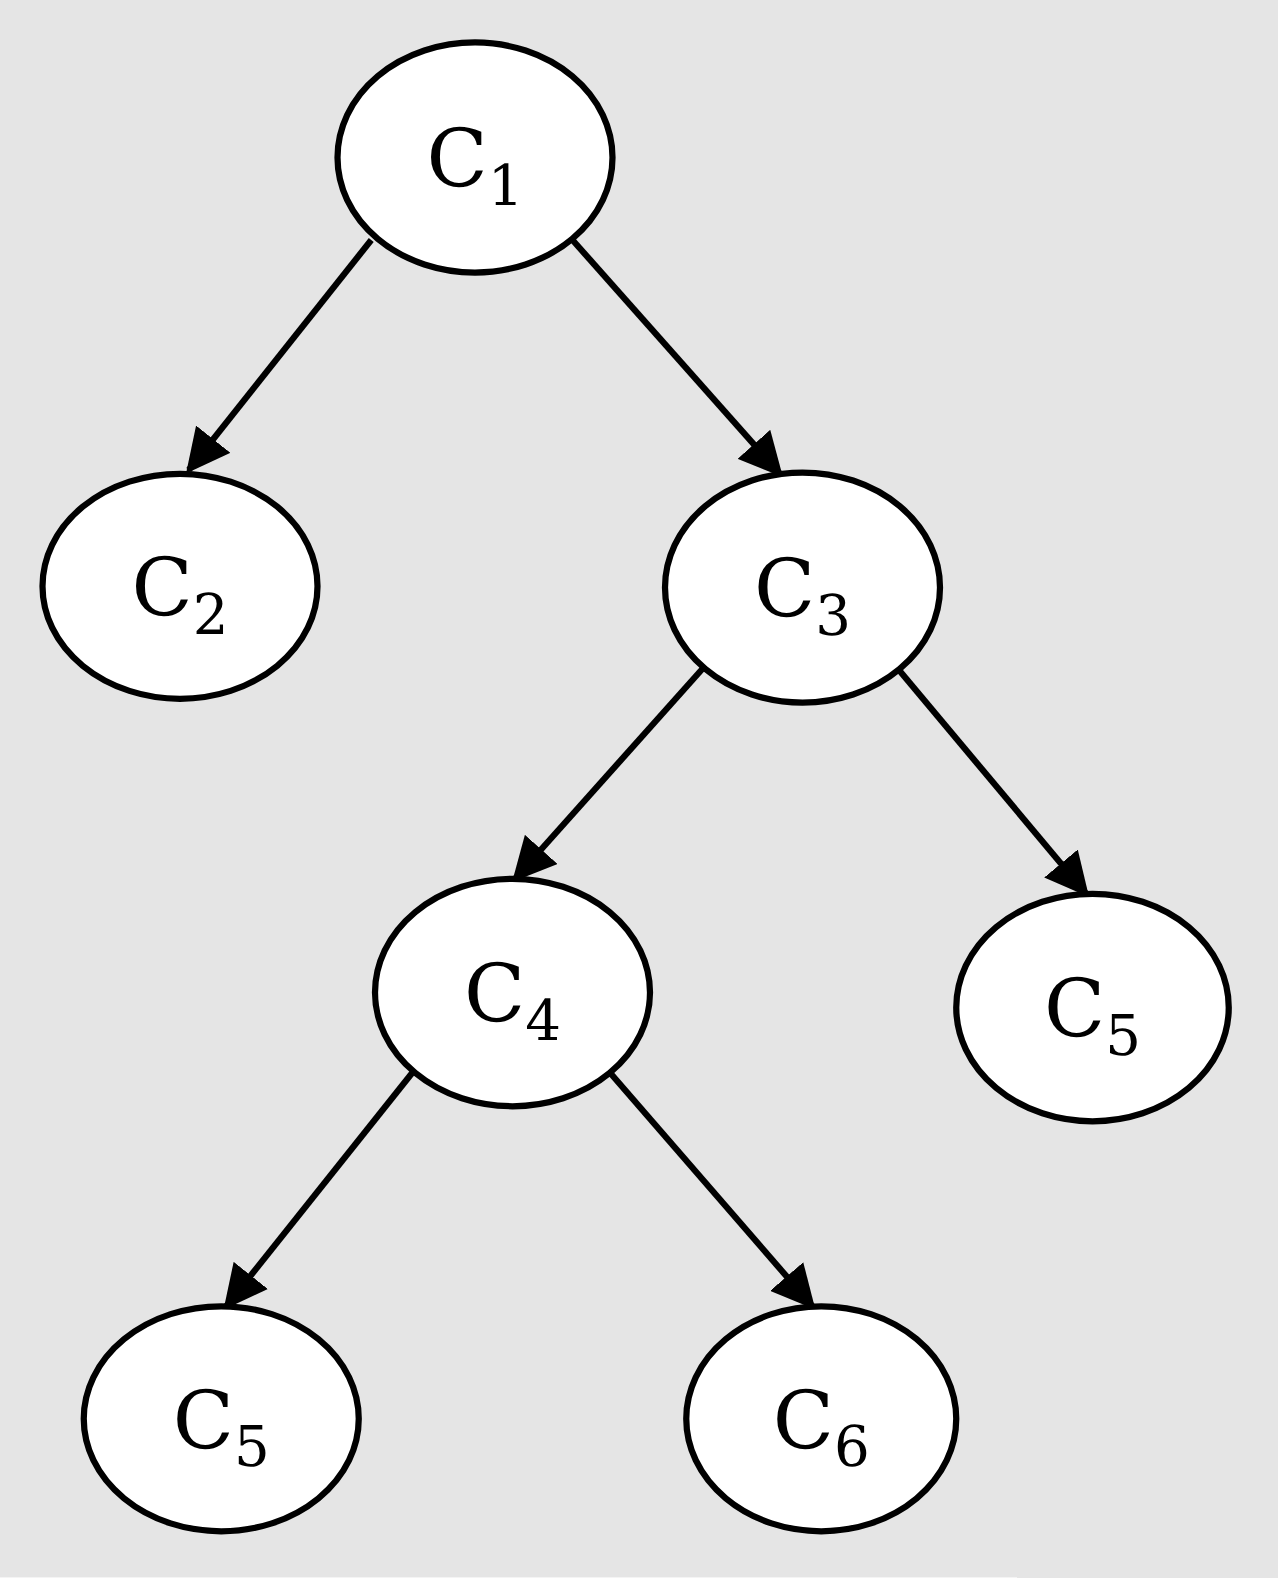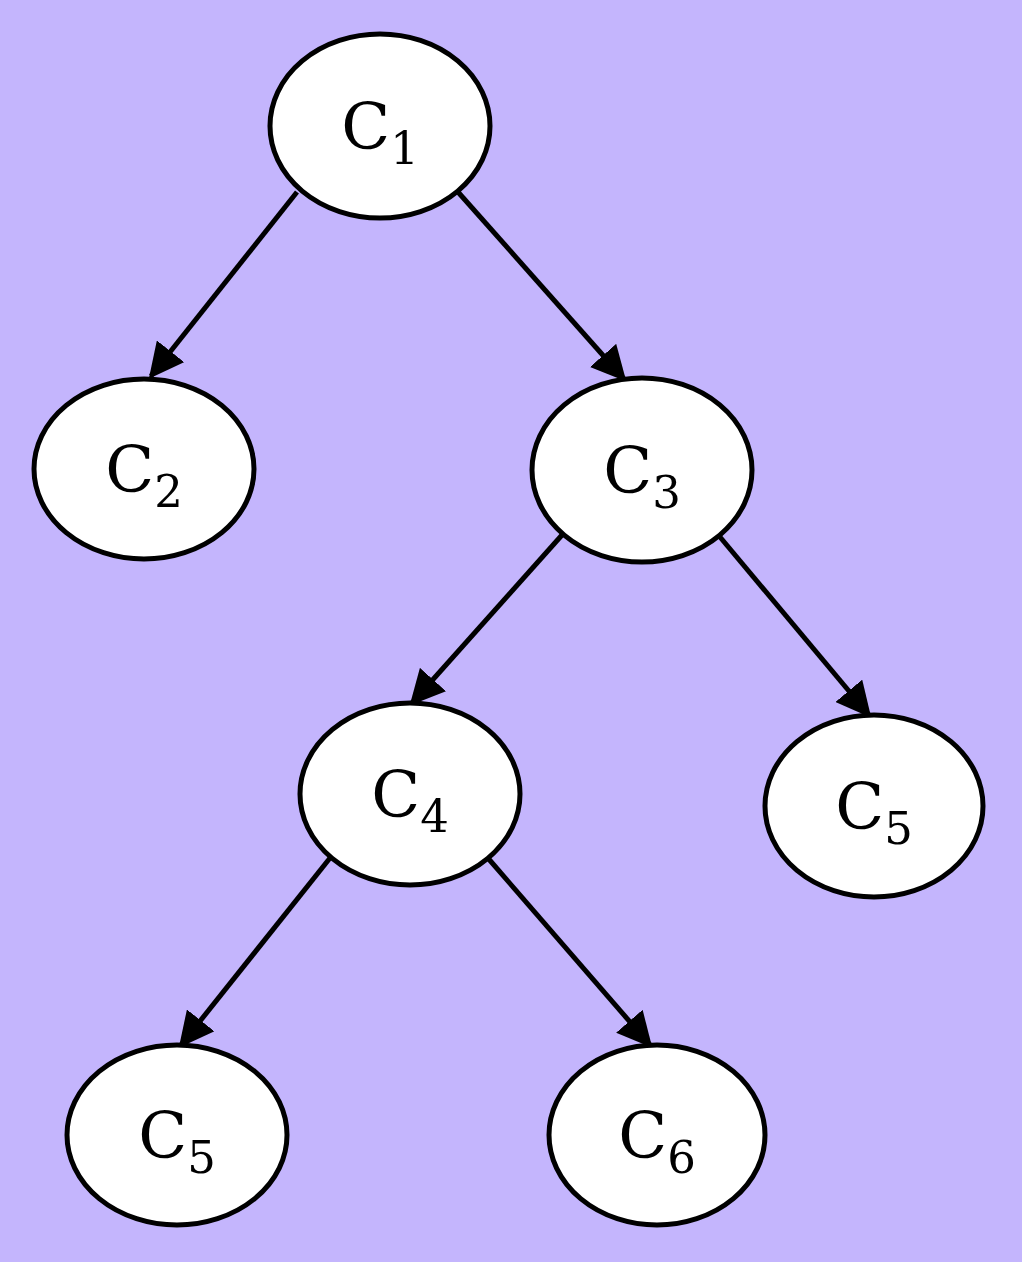--- a/index.html
+++ b/index.html
@@ -4,21 +4,21 @@
 <style>
   html, body {
     margin: 0;
     padding: 0;
     background: #ffffff;
   }
   .canvas {
     position: relative;
     width: 1022px;
     height: 1262px;
-    background: #c4b5fd;
+    background: #e5e5e5;
     overflow: hidden;
   }
   svg text {
     font-family: "DejaVu Serif", "Liberation Serif", serif;
     fill: #000000;
   }
   .node-label {
     font-size: 64px;
   }
   .node-sub {

